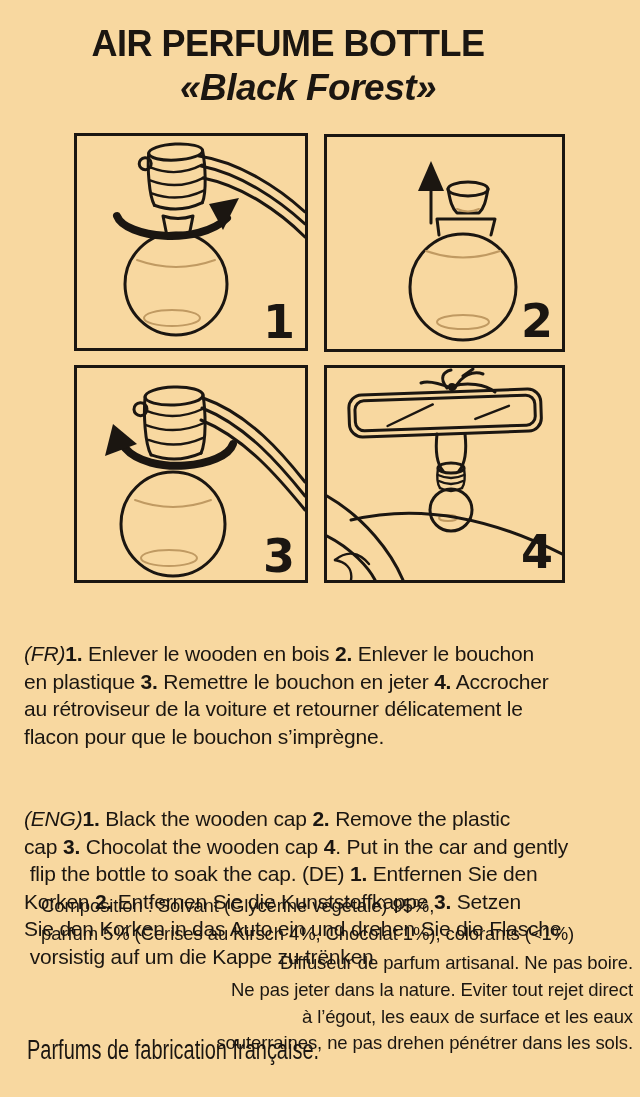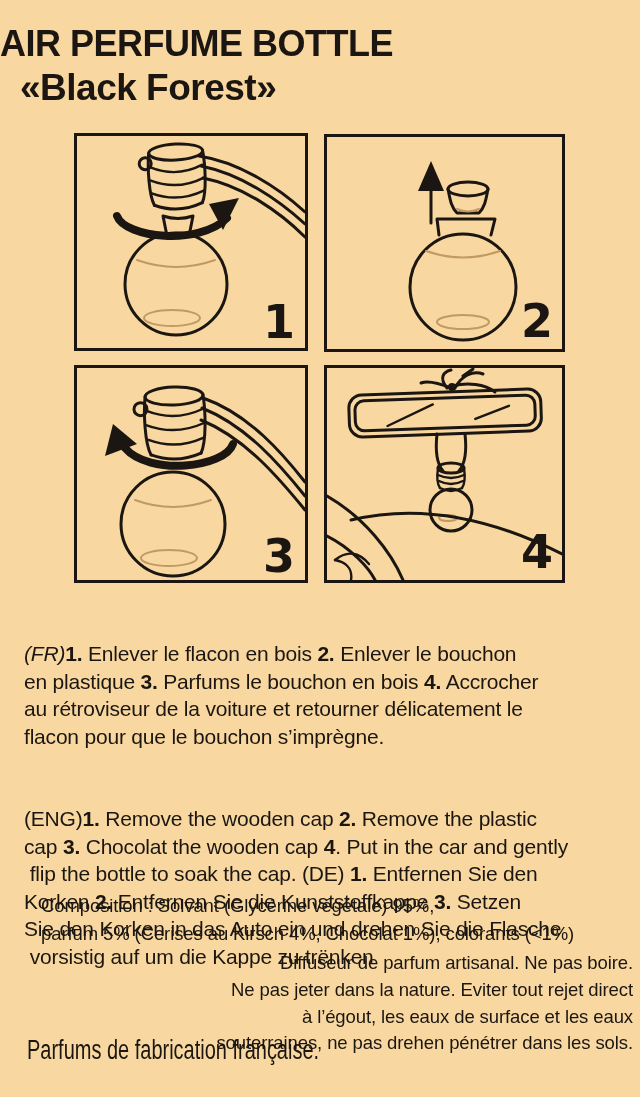--- a/index.html
+++ b/index.html
@@ -6,24 +6,24 @@
     --bg:#f8d8a0;
     --ink:#1b1611;
     --lt:#c09a62;
   }
   html,body{margin:0;padding:0;background:var(--bg);}
   .page{
     position:relative;width:640px;height:1097px;overflow:hidden;
     background:var(--bg);color:var(--ink);
     font-family:"Liberation Sans",sans-serif;
   }
-  .header{position:absolute;top:22px;left:0;width:576px;
+  .header{position:absolute;top:22px;left:0;width:576px;text-align:center;
     font-weight:bold;letter-spacing:-0.5px;line-height:44px;}
   .title1{font-size:36px;}
-  .title2{font-size:37px;transform:translateX(20px);}
+  .title2{font-size:37px;transform:translateX(20px);font-style:italic;}
   .panel{position:absolute;border:3px solid var(--ink);box-sizing:border-box;}
   .panel svg{position:absolute;left:0;top:0;width:100%;height:100%;}
   .p1{left:74px;top:133px;width:234px;height:218px;}
   .p2{left:324px;top:134px;width:241px;height:218px;}
   .p3{left:74px;top:365px;width:234px;height:218px;}
   .p4{left:324px;top:365px;width:241px;height:218px;}
   .panel path,.panel ellipse,.panel circle,.panel rect{
     fill:none;stroke:var(--ink);stroke-width:3;stroke-linecap:round;stroke-linejoin:round;}
   .panel .lt{stroke:var(--lt);stroke-width:2;}
   .panel .thin{stroke-width:2.4;}
@@ -168,25 +168,25 @@
         <path d="M24 152 C 90 136 160 148 235 186" stroke-width="3.5"></path>
         <path d="M0 168 C 24 180 42 200 48 212"></path>
         <path class="thin" d="M8 192 C 20 182 32 184 42 196"></path>
         <path class="thin" d="M24 212 C 26 200 18 194 8 192"></path>
       </g>
       <text class="num" x="194" y="200">4</text>
     </svg>
   </div>
 
   <div class="instructions">
-    <p><span style="font-style: italic; margin-top: 40px;">(FR)</span><span style="font-weight: bold;">1.</span><span> Enlever le flacon en bois </span><span style="font-weight: bold;">2.</span><span> Enlever le bouchon
-en plastique </span><span style="font-weight: bold;">3.</span><span> Parfums le bouchon en bois </span><span style="font-weight: bold;">4.</span><span> Accrocher
+    <p><span style="font-style: italic; margin-top: 40px;">(FR)</span><span style="font-weight: bold;">1.</span><span> Enlever le wooden en bois </span><span style="font-weight: bold;">2.</span><span> Enlever le bouchon
+en plastique </span><span style="font-weight: bold;">3.</span><span> Remettre le bouchon en jeter </span><span style="font-weight: bold;">4.</span><span> Accrocher
 au rétroviseur de la voiture et retourner délicatement le
 flacon pour que le bouchon s’imprègne.</span></p>
-    <p><span style="">(ENG)</span><span style="font-weight: bold;">1.</span><span> Remove the wooden cap </span><span style="font-weight: bold;">2.</span><span> Remove the plastic
+    <p><span style="font-style: italic;">(ENG)</span><span style="font-weight: bold;">1.</span><span> Black the wooden cap </span><span style="font-weight: bold;">2.</span><span> Remove the plastic
 cap </span><span style="font-weight: bold;">3.</span><span> Chocolat the wooden cap </span><span style="font-weight: bold;">4</span><span>. Put in the car and gently
  flip the bottle to soak the cap. (DE) </span><span style="font-weight: bold;">1.</span><span> Entfernen Sie den
 Korken </span><span style="font-weight: bold;">2.</span><span> Entfernen Sie die Kunststoffkappe </span><span style="font-weight: bold;">3.</span><span> Setzen
 Sie den Korken in das Auto ein und drehen Sie die Flasche
  vorsistig auf um die Kappe zu trënken</span></p>
   </div>
 
   <div class="comp">
     <div>Composition : Solvant (Glycérine végétale) 95%,</div>
     <div>parfum 5% (Cerises au Kirsch 4%, Chocolat 1%), colorants (&lt;1%)</div>

